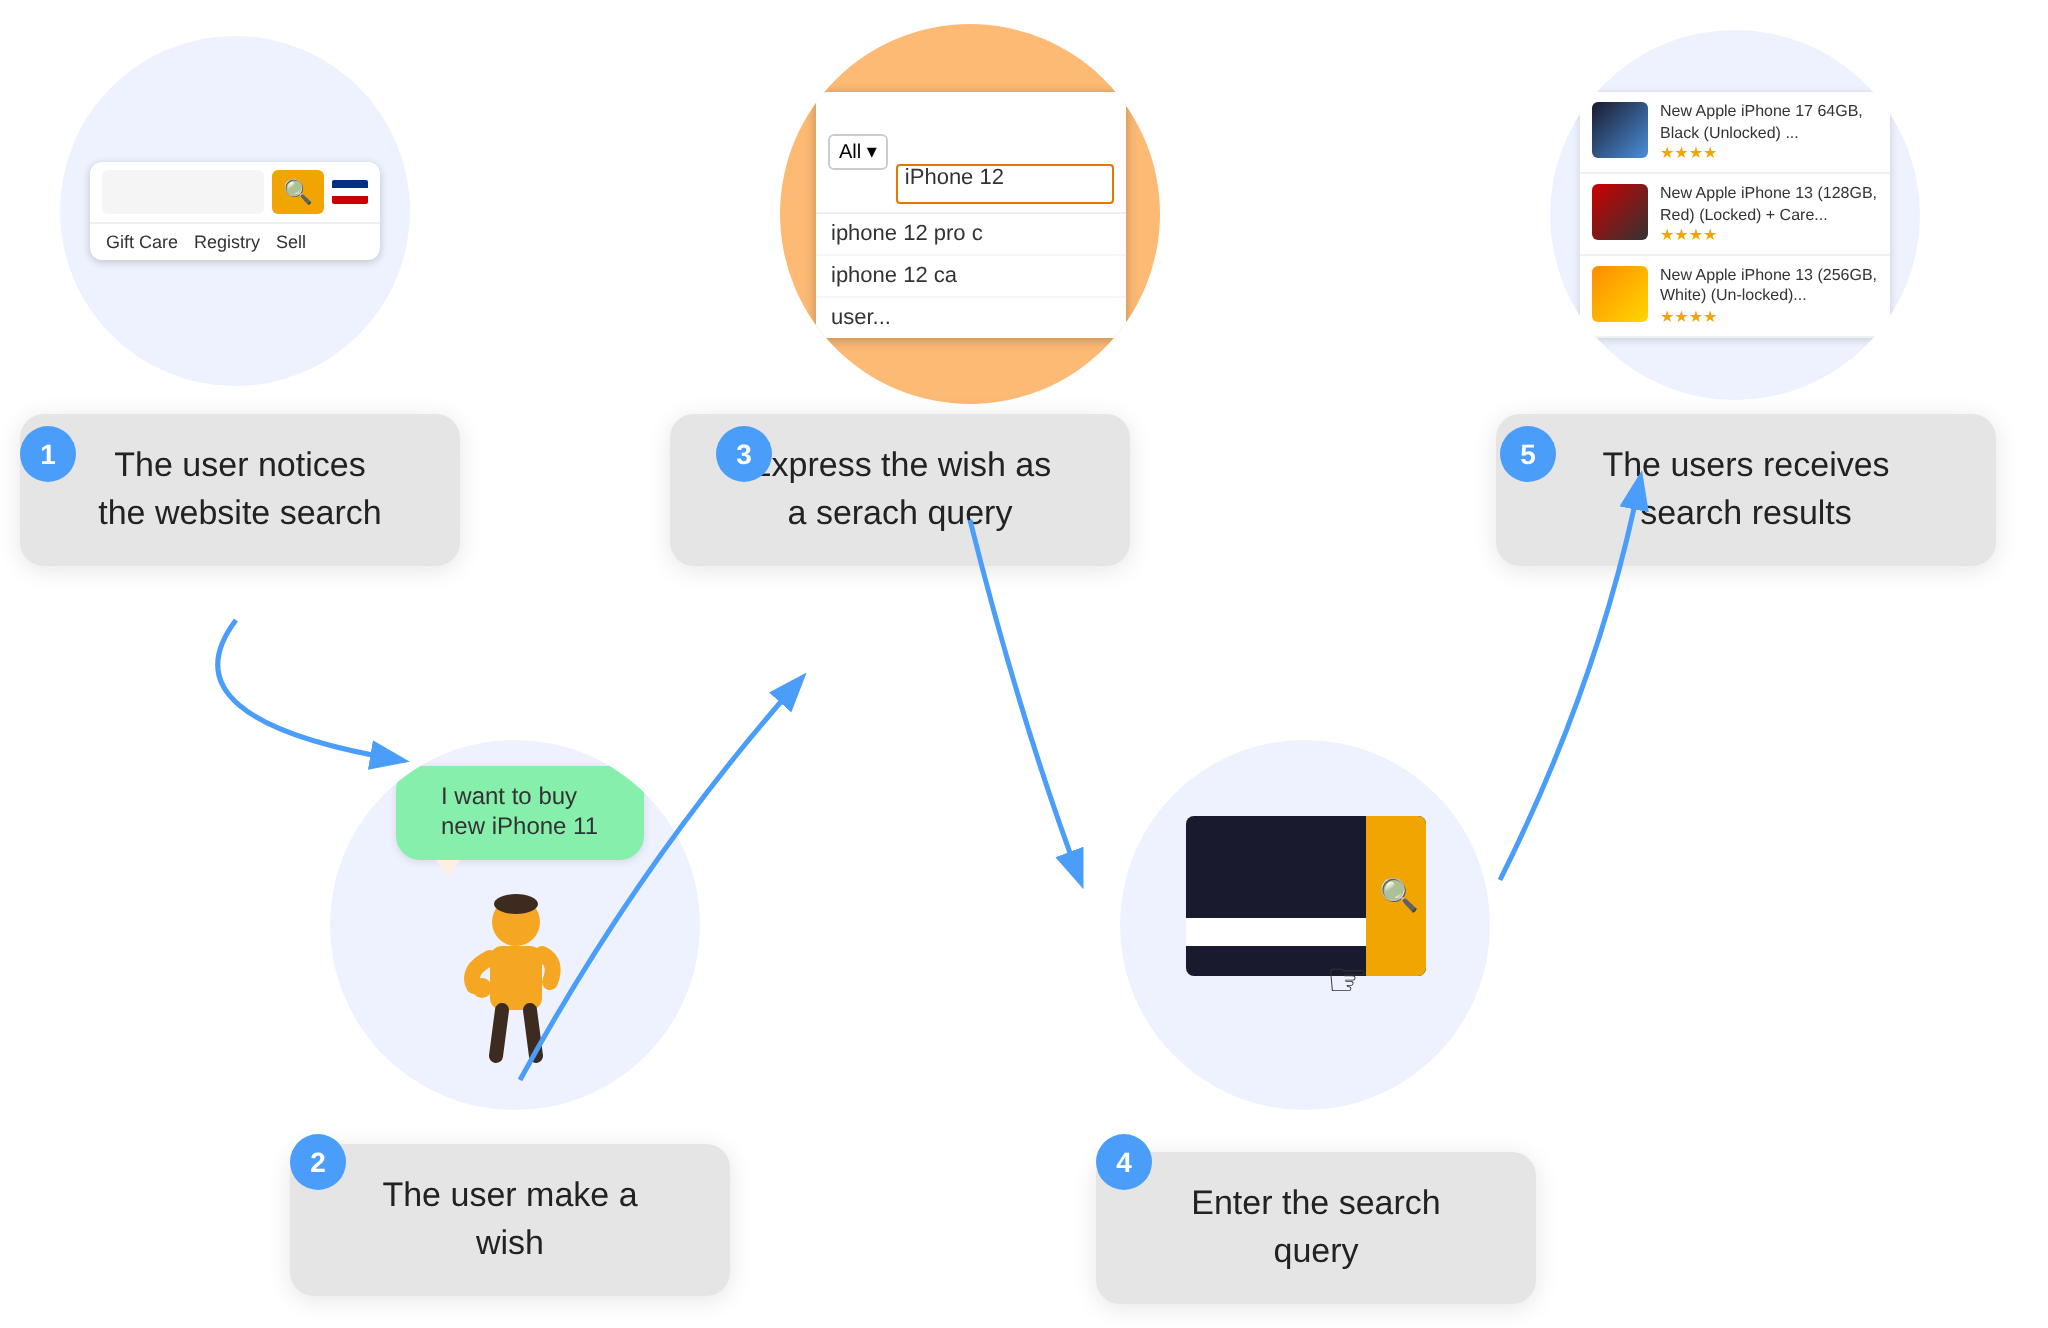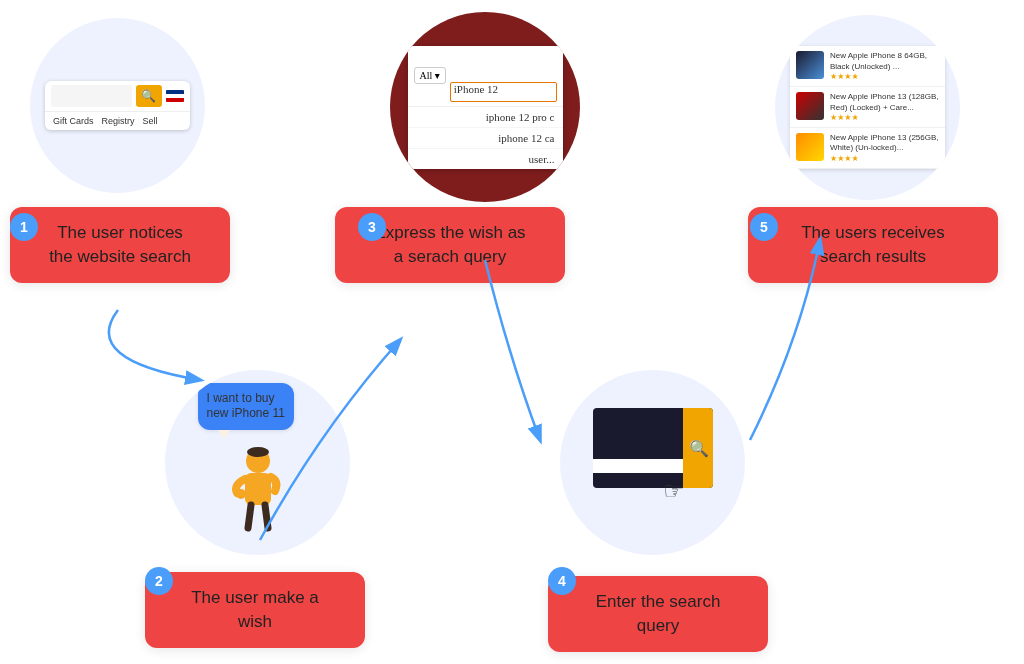--- a/index.html
+++ b/index.html
@@ -41,21 +41,21 @@
       font-weight: 700;
       display: flex;
       align-items: center;
       justify-content: center;
       z-index: 10;
     }
 
     
     .text-box {
       position: absolute;
-      background: #ef4444;
+      background: #e5e5e5;
       border-radius: 12px;
       box-shadow: 0 2px 12px rgba(0,0,0,0.1);
       padding: 14px 18px;
       text-align: center;
       font-size: 17px;
       font-weight: 500;
       color: #222;
       line-height: 1.4;
     }
 
@@ -67,22 +67,21 @@
       left: 30px;
       background: #eef2ff;
     }
 
     
     .circle-3 {
       width: 190px;
       height: 190px;
       top: 12px;
       left: 390px;
-      background: #7f1d1d;
-      font-family: Liberation Serif, serif;
+      background: #fdba74;
     }
 
     
     .circle-5 {
       width: 185px;
       height: 185px;
       top: 15px;
       left: 775px;
       background: #eef2ff;
     }
@@ -185,21 +184,20 @@
       border-radius: 2px;
       padding: 0 3px;
       color: #333;
       margin-top: 32px;
     }
     .ac-item {
       padding: 4px 8px;
       font-size: 11px;
       color: #333;
       border-bottom: 1px solid #f5f5f5;
-      text-align: right;
     }
     .ac-item:last-child { border-bottom: none; }
 
     
     .results-mockup {
       width: 155px;
       background: white;
       border-radius: 6px;
       overflow: hidden;
       box-shadow: 0 1px 4px rgba(0,0,0,0.15);
@@ -230,23 +228,23 @@
       height: 160px;
       display: flex;
       flex-direction: column;
       align-items: center;
       justify-content: flex-end;
     }
     .speech-bubble {
       position: absolute;
       top: 0;
       left: 15px;
-      background: #3b82f6;
+      background: #86efac;
       border-radius: 12px;
-      padding: 8px 9px;
+      padding: 8px 23px;
       font-size: 12px;
       color: #333;
       line-height: 1.3;
       box-shadow: 0 1px 4px rgba(0,0,0,0.1);
       white-space: nowrap;
     }
     .speech-bubble::after {
       content: '';
       position: absolute;
       bottom: -8px;
@@ -342,21 +340,21 @@
 <div class="diagram">
 
   <div class="circle circle-1">
     <div class="search-mockup">
       <div class="search-bar-row">
         <div class="search-input-area"></div>
         <div class="search-btn-orange">🔍</div>
         <div class="flag-icon"></div>
       </div>
       <div class="nav-row">
-        <span>Gift Cards</span>
+        <span>Gift Care</span>
         <span>Registry</span>
         <span>Sell</span>
       </div>
     </div>
   </div>
 
   <div class="circle circle-3">
     <div class="autocomplete-mockup">
       <div class="autocomplete-header">
         <div class="ac-all-btn">
@@ -370,21 +368,21 @@
       <div class="ac-item">iphone 12 ca</div>
       <div class="ac-item">user...</div>
     </div>
   </div>
 
   <div class="circle circle-5">
     <div class="results-mockup">
       <div class="result-item">
         <div class="result-img blue"></div>
         <div>
-          <div class="result-text">New Apple iPhone 8 64GB, Black (Unlocked) ...</div>
+          <div class="result-text">New Apple iPhone 17 64GB, Black (Unlocked) ...</div>
           <div class="stars">★★★★</div>
         </div>
       </div>
       <div class="result-item">
         <div class="result-img blue" style="background:linear-gradient(135deg,#c00,#333)"></div>
         <div>
           <div class="result-text">New Apple iPhone 13 (128GB, Red) (Locked) + Care...</div>
           <div class="stars">★★★★</div>
         </div>
       </div>

